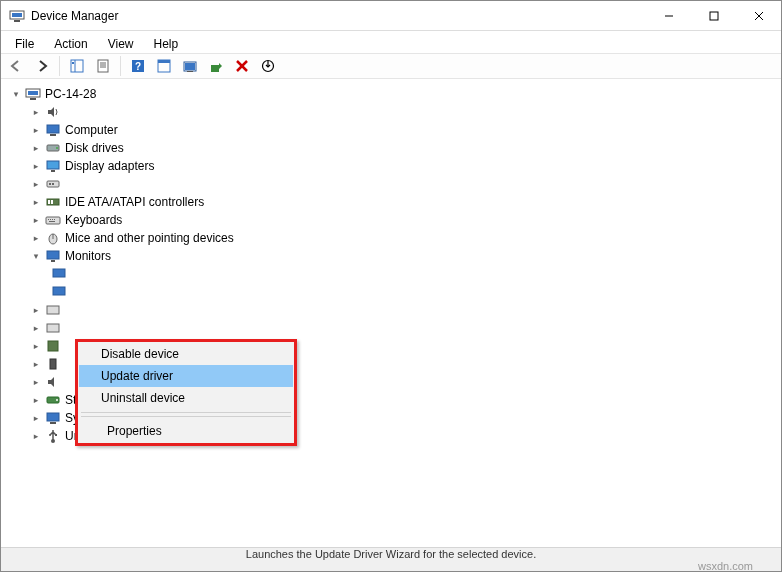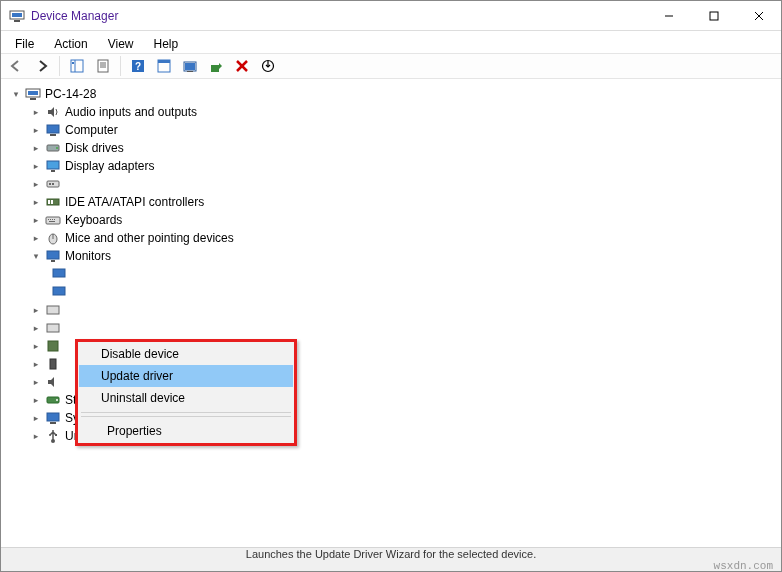--- a/index.html
+++ b/index.html
@@ -1,40 +1,40 @@
 <!DOCTYPE html>
 <html><head>
 <meta charset="utf-8">
 <style>
 * { box-sizing: border-box; margin: 0; padding: 0; }
 body { font-family: "Segoe UI", Tahoma, sans-serif; font-size: 12px; background: #fff; width: 782px; height: 572px; overflow: hidden; border: 1px solid #888; position: relative; }
 .titlebar { height: 30px; display: flex; align-items: center; padding: 0 0 0 8px; border-bottom: 1px solid #ddd; }
 .titlebar .appicon { width: 16px; height: 16px; margin-right: 6px; display: inline-flex; }
-.titlebar .title { font-size: 12px; color: #4c1d95; }
+.titlebar .title { font-size: 12px; color: #000000; }
 .titlebar .winbtns { margin-left: auto; display: flex; }
 .titlebar .winbtn { width: 45px; height: 29px; display: flex; align-items: center; justify-content: center; color: #000; }
 .menubar { height: 22px; display: flex; align-items: flex-end; padding: 0 6px; gap: 4px; font-size: 12px; }
 .menubar .item { padding: 2px 8px; }
 .toolbar { height: 26px; display: flex; align-items: center; padding: 2px 4px; gap: 4px; border-top: 1px solid #e5e5e5; border-bottom: 1px solid #e5e5e5; background: #fdfdfd; }
 .toolbar .tbtn { width: 22px; height: 22px; display: flex; align-items: center; justify-content: center; border: 1px solid transparent; }
 .toolbar .sep { width: 1px; height: 20px; background: #e0e0e0; margin: 0 2px; }
 .tree { padding: 6px 4px; height: 464px; overflow: hidden; position: relative; }
 .node { display: flex; align-items: center; height: 18px; padding-left: 0; }
 .node .expander { width: 14px; height: 14px; display: inline-flex; align-items: center; justify-content: center; color: #666; font-size: 9px; cursor: pointer; }
 .node .devicon { width: 16px; height: 16px; margin: 0 4px 0 2px; display: inline-flex; align-items: center; justify-content: center; }
 .node.lvl0 { padding-left: 4px; }
 .node.lvl1 { padding-left: 24px; }
 .node.lvl2 { padding-left: 44px; }
 .ctxmenu { position: absolute; left: 74px; top: 260px; width: 222px; background: #f2f2f2; border: 1px solid #a0a0a0; box-shadow: 2px 2px 3px rgba(0,0,0,.25); outline: 3px solid #e71f1f; outline-offset: -3px; padding: 3px 3px; }
 .ctxmenu .mi { height: 22px; display: flex; align-items: center; padding: 0 22px; font-size: 12px; }
 .ctxmenu .mi.hl { background: #91c9f7; }
 .ctxmenu .msep { height: 1px; background: #d0d0d0; margin: 3px 2px; }
 .ctxmenu .mi.bold { font-weight: normal; padding-left: 28px; }
 .statusbar { position: absolute; bottom: 0; left: 0; right: 0; height: 24px; border-top: 1px solid #d5d5d5; display: flex; align-items: center; padding: 0 8px; font-size: 11px; color: #333; background: #f0f0f0; flex-direction: column; }
-.statusbar .sr { margin-left: auto; color: #999; font-family: Liberation Mono, monospace; }
+.statusbar .sr { margin-left: auto; margin-right: 20px; color: #999; }
 svg { display: block; }
 </style>
 </head>
 <body>
 
 <div class="titlebar">
   <span class="appicon">
     <svg width="16" height="16" viewBox="0 0 16 16">
         <rect x="1" y="3" width="14" height="8" fill="#fff" stroke="#555"></rect>
         <rect x="3" y="5" width="10" height="4" fill="#3a76c4"></rect>
@@ -153,21 +153,20 @@
   </div>
 
   <div class="node lvl1">
     <span class="expander">▸</span>
     <span class="devicon">
         <svg width="16" height="16">
           <path d="M3 6 L6 6 L9 3 L9 13 L6 10 L3 10 Z" fill="#555"></path>
           <path d="M11 5 Q13 8 11 11" fill="none" stroke="#555"></path>
         </svg>
       </span>
-    <span>Audio inputs and outputs</span>
   </div>
 
   <div class="node lvl1">
     <span class="expander">▸</span>
     <span class="devicon">
         <svg width="16" height="16">
           <rect x="2" y="3" width="12" height="8" fill="#3a76c4" stroke="#2a5a9a"></rect>
           <rect x="5" y="12" width="6" height="2" fill="#555"></rect>
         </svg>
       </span>

